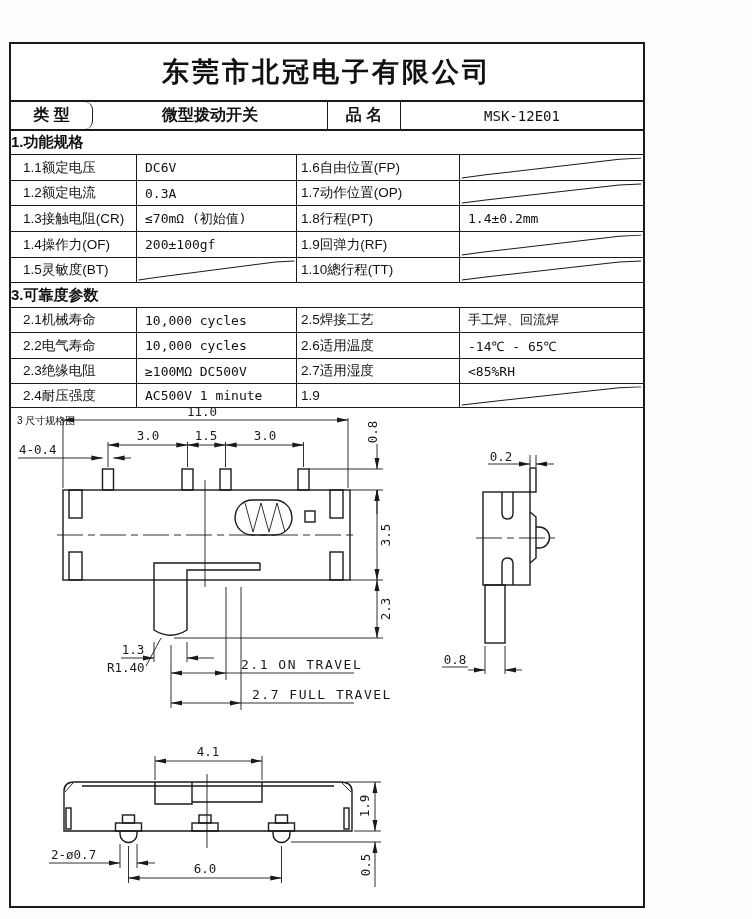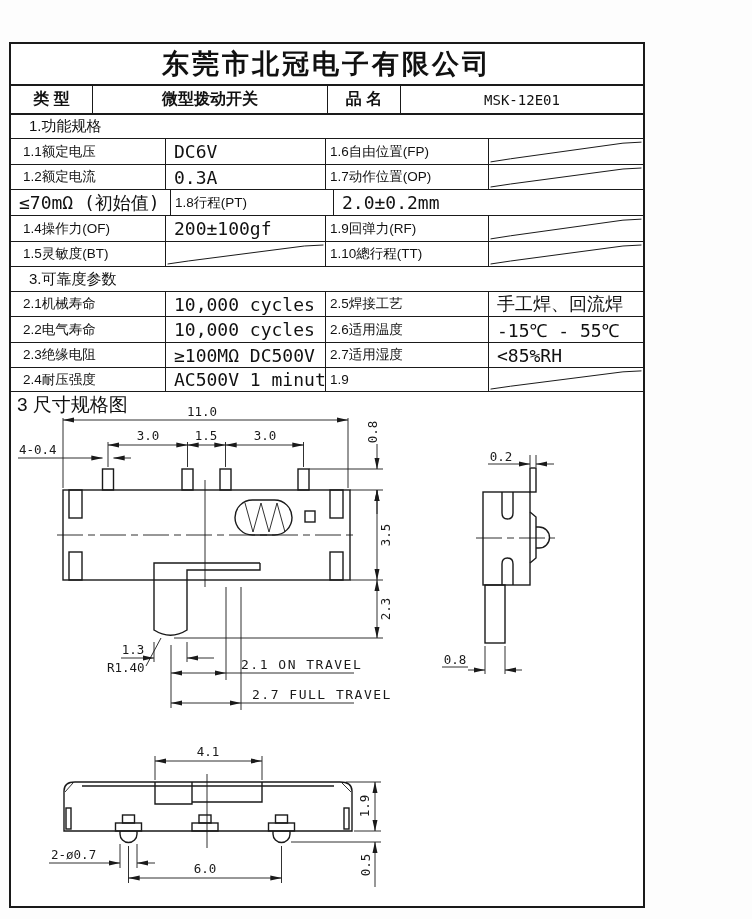--- a/index.html
+++ b/index.html
@@ -9,34 +9,34 @@
     font-family:"Liberation Sans","DejaVu Sans",sans-serif;
     color:#111;
   }
   .frame {
     position:absolute; left:9px; top:42px; width:636px; height:866px;
     border:2px solid #1a1a1a; background:#fff;
   }
   .row { display:flex; border-bottom:1.5px solid #1a1a1a; align-items:stretch; }
   .cell { position:relative; display:flex; align-items:center; overflow:hidden; white-space:nowrap; }
   .vline { border-right:1.5px solid #1a1a1a; }
-  .title-row { height:42px; border-bottom:2px solid #1a1a1a; justify-content:center; align-items:center; display:flex; }
+  .title-row { height:58px; border-bottom:2px solid #1a1a1a; justify-content:center; align-items:center; display:flex; }
   .doc-title {
     font-family:"Liberation Serif","DejaVu Serif",serif;
     font-weight:bold; font-size:27px; letter-spacing:3px;
   }
   .head-row { height:29px; border-bottom:2px solid #1a1a1a; }
   .head-cell { justify-content:center; font-weight:bold; font-size:16px; }
   .mono { font-family:"DejaVu Sans Mono","Liberation Mono",monospace; }
-  .sec-row { height:24px; display:flex; align-items:center; padding-left:18px; font-size:15px; border-bottom:1.5px solid #1a1a1a; }
-  .sec3-row { height:26px; display:flex; align-items:center; padding-left:6px; font-size:19px; }
+  .sec-row { height:24px; display:flex; align-items:center; padding-left:0; font-size:15px; border-bottom:1.5px solid #1a1a1a;font-weight:bold; }
+  .sec3-row { height:26px; display:flex; align-items:center; padding-left:6px; font-size:10px; }
   .lbl { font-size:13.5px; padding-left:4px; }
-  .val { font-size:18px; padding-left:8px; }
-  .c1 { width:155px;padding-left:12px; } .c2 { width:160px; } .c3 { width:163px; } .c4 { flex:1; }
-  .h1 { width:82px; } .h2 { width:235px; } .h3 { width:73px; } .h4 { flex:1; font-weight:normal; font-size:14px; }
+  .val { font-size:13px; padding-left:8px; }
+  .c1 { width:126px;padding-left:12px; } .c2 { width:160px; } .c3 { width:163px; } .c4 { flex:1; }
+  .h1 { width:82px;border-radius:8px; } .h2 { width:235px; } .h3 { width:73px; } .h4 { flex:1; font-weight:normal; font-size:14px; }
   .slash { position:absolute; left:0; top:0; width:100%; height:100%; display:block; }
   .drawing-svg { position:absolute; left:-2px; top:356px; }
   svg .obj  { fill:none; stroke:#1a1a1a; stroke-width:1.4; }
   svg .thin { fill:none; stroke:#1a1a1a; stroke-width:0.9; }
   svg .cl   { fill:none; stroke:#1a1a1a; stroke-width:0.9; stroke-dasharray:26 5 7 5; }
   svg .dimtxt {
     font-family:"DejaVu Sans Mono","Liberation Mono",monospace;
     font-size:12.5px; fill:#1a1a1a;
   }
   svg .travel { font-size:13px; letter-spacing:1.5px; }
@@ -73,23 +73,24 @@
     <div class="cell lbl vline c1">1.2额定电流</div>
     <div class="cell val vline c2 mono">0.3A</div>
     <div class="cell lbl vline c3">1.7动作位置(OP)</div>
     <div class="cell c4">
         <svg class="slash" viewBox="0 0 100 24" preserveAspectRatio="none">
           <polyline points="1,22 14,19 87,4 99,3" fill="none" stroke="#1a1a1a" stroke-width="1" vector-effect="non-scaling-stroke"></polyline>
         </svg>
       </div>
   </div>
   <div class="row" style="height:26px">
+    <div class="cell lbl vline c1">1.3接触电阻(CR)</div>
     <div class="cell val vline c2 mono">≤70mΩ (初始值)</div>
     <div class="cell lbl vline c3">1.8行程(PT)</div>
-    <div class="cell val c4 mono">2.0±0.2mm</div>
+    <div class="cell val c4 mono">1.4±0.2mm</div>
   </div>
   <div class="row" style="height:26px">
     <div class="cell lbl vline c1">1.4操作力(OF)</div>
     <div class="cell val vline c2 mono">200±100gf</div>
     <div class="cell lbl vline c3">1.9回弹力(RF)</div>
     <div class="cell c4">
         <svg class="slash" viewBox="0 0 100 24" preserveAspectRatio="none">
           <polyline points="1,22 14,19 87,4 99,3" fill="none" stroke="#1a1a1a" stroke-width="1" vector-effect="non-scaling-stroke"></polyline>
         </svg>
       </div>
@@ -114,21 +115,21 @@
   <div class="row" style="height:25px">
     <div class="cell lbl vline c1">2.1机械寿命</div>
     <div class="cell val vline c2 mono">10,000 cycles</div>
     <div class="cell lbl vline c3">2.5焊接工艺</div>
     <div class="cell val c4">手工焊、回流焊</div>
   </div>
   <div class="row" style="height:26px">
     <div class="cell lbl vline c1">2.2电气寿命</div>
     <div class="cell val vline c2 mono">10,000 cycles</div>
     <div class="cell lbl vline c3">2.6适用温度</div>
-    <div class="cell val c4 mono">-15℃ - 55℃</div>
+    <div class="cell val c4 mono">-14℃ - 65℃</div>
   </div>
   <div class="row" style="height:25px">
     <div class="cell lbl vline c1">2.3绝缘电阻</div>
     <div class="cell val vline c2 mono">≥100MΩ DC500V</div>
     <div class="cell lbl vline c3">2.7适用湿度</div>
     <div class="cell val c4 mono">&lt;85%RH</div>
   </div>
   <div class="row" style="height:24px">
     <div class="cell lbl vline c1">2.4耐压强度</div>
     <div class="cell val vline c2 mono">AC500V 1 minute</div>

